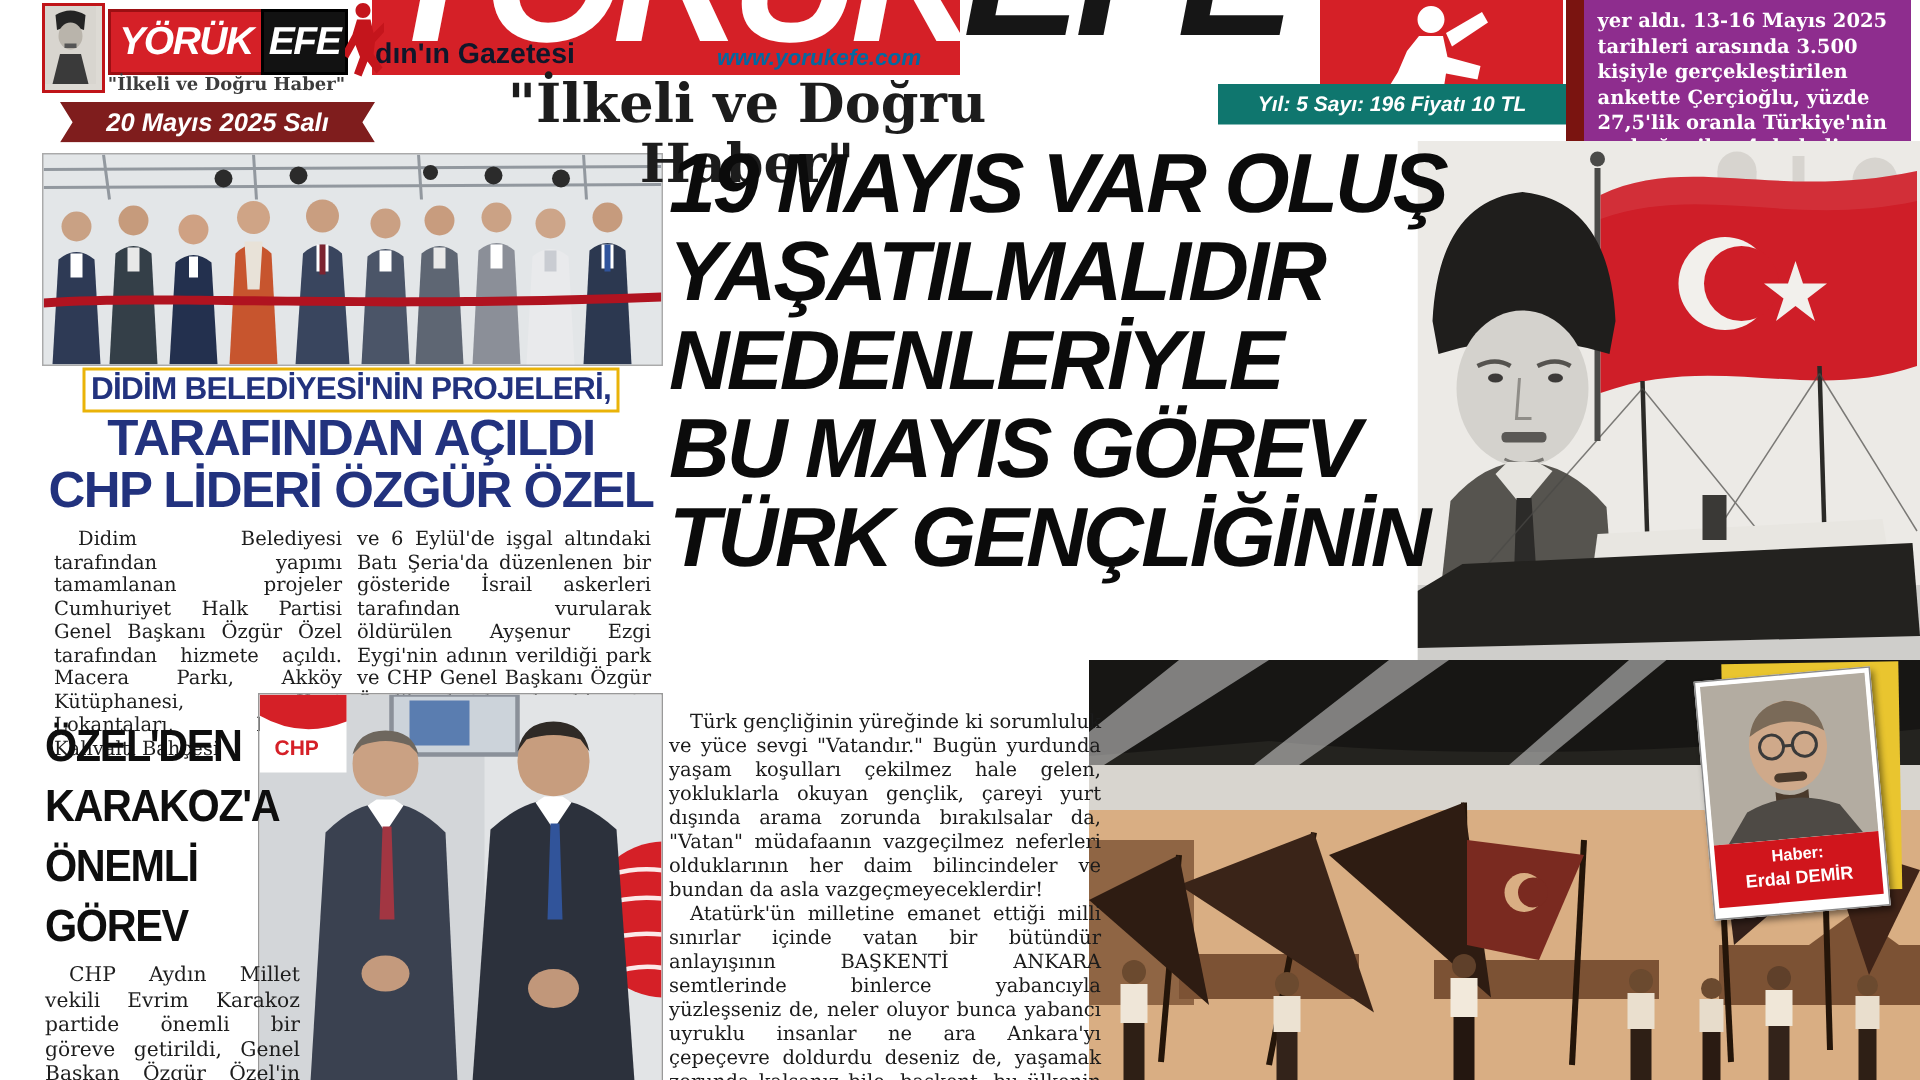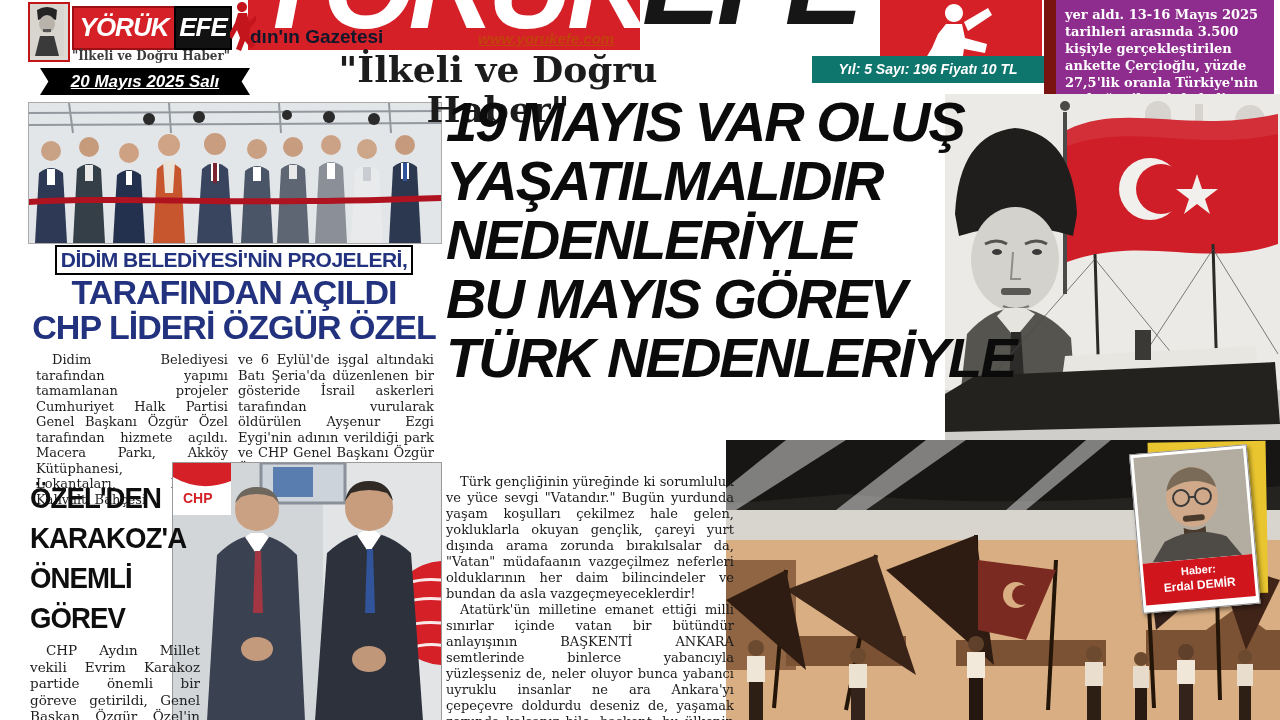--- a/index.html
+++ b/index.html
@@ -8,50 +8,50 @@
   .abs{position:absolute;}
 
   
   .band-red{left:248px;top:0;width:392px;height:50px;background:#d52027;overflow:hidden;z-index:1;}
   .giant-cropped{position:absolute;top:-72px;left:2px;font:italic 900 118px/1 "Liberation Sans",sans-serif;
         color:#fff;letter-spacing:-6px;white-space:nowrap;}
   .band-black{left:642px;top:0;width:238px;height:36px;overflow:hidden;z-index:1;}
   .giant-black{position:absolute;top:-76px;left:0;font:italic 900 118px/1 "Liberation Sans",sans-serif;
         color:#161616;letter-spacing:-4px;white-space:nowrap;}
   .gazetesi{left:250px;top:27px;z-index:2;color:#0f172a;font:700 19px/1 "Liberation Sans",sans-serif;}
-  .site{left:478px;top:31px;z-index:2;color:#c2410c;font:italic 700 15px/1 "Liberation Sans",sans-serif;text-decoration:underline;}
+  .site{left:478px;top:31px;z-index:2;color:#0369a1;font:italic 700 15px/1 "Liberation Sans",sans-serif;}
   .red-square{left:880px;top:0;width:162px;height:80px;background:#d52027;z-index:1;}
   .issue-banner{left:812px;top:56px;width:232px;height:27px;background:#0f766e;z-index:3;
         color:#fff;font:italic 700 14px/27px "Liberation Sans",sans-serif;text-align:center;}
   .motto-main{left:268px;top:50px;width:460px;text-align:center;z-index:2;
         font:700 36px/1.1 "DejaVu Serif",serif;color:#1c1c1c;}
 
   .logo-box{left:28px;top:0;width:220px;height:98px;z-index:2;}
   .ata-photo{position:absolute;left:0;top:2px;width:38px;height:56px;background:#dddad4;
         border:2px solid #c01418;overflow:hidden;}
   .yoruk-small{position:absolute;left:44px;top:6px;width:100px;height:40px;background:#d52027;
         border:2px solid #9c0f13;color:#fff;font:italic 900 26px/38px "Liberation Sans",sans-serif;
         text-align:center;letter-spacing:-1px;}
   .efe-small{position:absolute;left:146px;top:6px;width:54px;height:40px;background:#121212;
         border:2px solid #000;color:#fff;font:italic 900 26px/38px "Liberation Sans",sans-serif;
         text-align:center;letter-spacing:-1px;}
   .dancer-small{position:absolute;left:202px;top:0;width:26px;height:58px;}
   .slogan-small{position:absolute;left:40px;top:50px;width:166px;text-align:center;
         font:700 12px/1 "DejaVu Serif",serif;color:#3c3c3c;}
-  .date-ribbon{position:absolute;left:12px;top:68px;width:210px;height:27px;background:#000000;
+  .date-ribbon{position:absolute;left:12px;top:68px;width:210px;height:27px;background:#7f1d1d;
         color:#fff;font:italic 700 17px/27px "Liberation Sans",sans-serif;text-align:center;
-        clip-path:polygon(0 0,100% 0,96% 50%,100% 100%,0 100%,4% 50%);text-decoration:underline;}
+        clip-path:polygon(0 0,100% 0,96% 50%,100% 100%,0 100%,4% 50%);}
   .maroon-strip{left:1044px;top:0;width:12px;height:122px;background:#7a1410;}
   .purple-box{left:1056px;top:0;width:218px;height:116px;background:#8e2d8e;box-sizing:border-box;
         padding:7px 9px;color:#fff;font:700 13px/1.3 "DejaVu Serif",serif;}
 
   
   .photo-ribbon{left:28px;top:102px;width:412px;height:140px;background:#dfe3e6;border:1px solid #aaa;overflow:hidden;}
   .lhead{left:28px;top:245px;width:412px;text-align:center;color:#22327e;}
-  .lhead1{display:inline-block;border:2px solid #000000;background:#fff;padding:1px 4px;
+  .lhead1{display:inline-block;border:2px solid #eab308;background:#fff;padding:1px 4px;
         font:900 21px/1.15 "Liberation Sans",sans-serif;letter-spacing:-0.5px;text-align:right;}
   .lhead2{font:900 34px/1.02 "Liberation Sans",sans-serif;letter-spacing:-1px;}
   .lbody{font:13px/15.5px "DejaVu Serif",serif;text-align:justify;color:#1d1d1d;}
   .col1{left:36px;top:352px;width:192px;height:116px;}
   .col2{left:238px;top:352px;width:196px;height:116px;}
   .indent{text-indent:16px;}
   .jump{font-weight:bold;}
 
   
   .photo-men{left:172px;top:462px;width:268px;height:258px;overflow:hidden;border:1px solid #999;}
@@ -318,21 +318,21 @@
         <rect x="190" y="236" width="16" height="30" fill="#3a3936"></rect>
       </g>
     </svg>
   </div>
 
   <div class="abs mainhead">
     <div>19 MAYIS VAR OLUŞ</div>
     <div>YAŞATILMALIDIR</div>
     <div>NEDENLERİYLE</div>
     <div>BU MAYIS GÖREV</div>
-    <div>TÜRK NEDENLERİYLE</div>
+    <div>TÜRK GENÇLİĞİNİN</div>
   </div>
 
   <div class="abs mbody">
     <p>Türk gençliğinin yüreğinde ki sorumluluk ve yüce sevgi "Vatandır." Bugün yurdunda yaşam koşulları çekilmez hale gelen, yokluklarla okuyan gençlik, çareyi yurt dışında arama zorunda bırakılsalar da, "Vatan" müdafaanın vazgeçilmez neferleri olduklarının her daim bilincindeler ve bundan da asla vazgeçmeyeceklerdir!</p>
     <p>Atatürk'ün milletine emanet ettiği milli sınırlar içinde vatan bir bütündür anlayışının BAŞKENTİ ANKARA semtlerinde binlerce yabancıyla yüzleşseniz de, neler oluyor bunca yabancı uyruklu insanlar ne ara Ankara'yı çepeçevre doldurdu deseniz de, yaşamak zorunda kalsanız bile, başkent, bu ülkenin itibarı ve Cumhuriyet ilkelerinin savunulduğu yurdun merkezidir!</p>
 
   </div>
 
   <div class="abs sepia">
     <svg width="554" height="280" viewBox="0 0 554 280">

